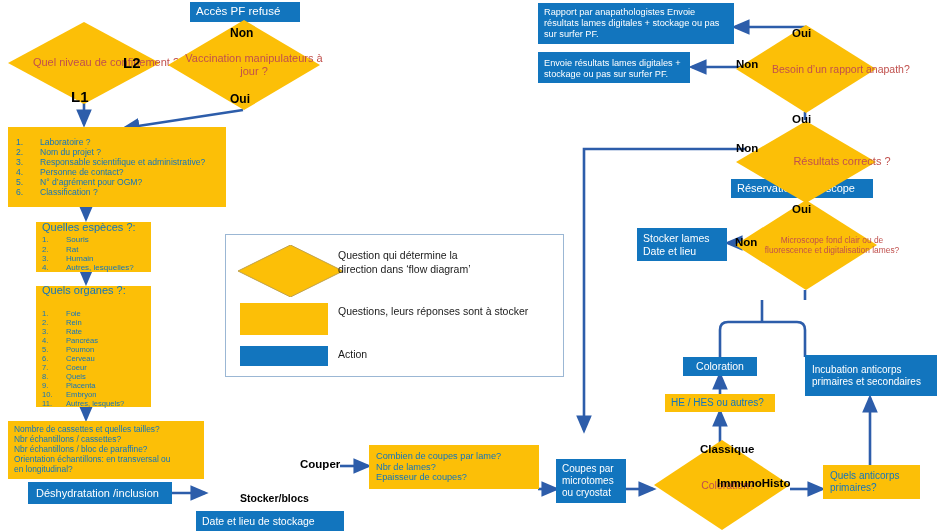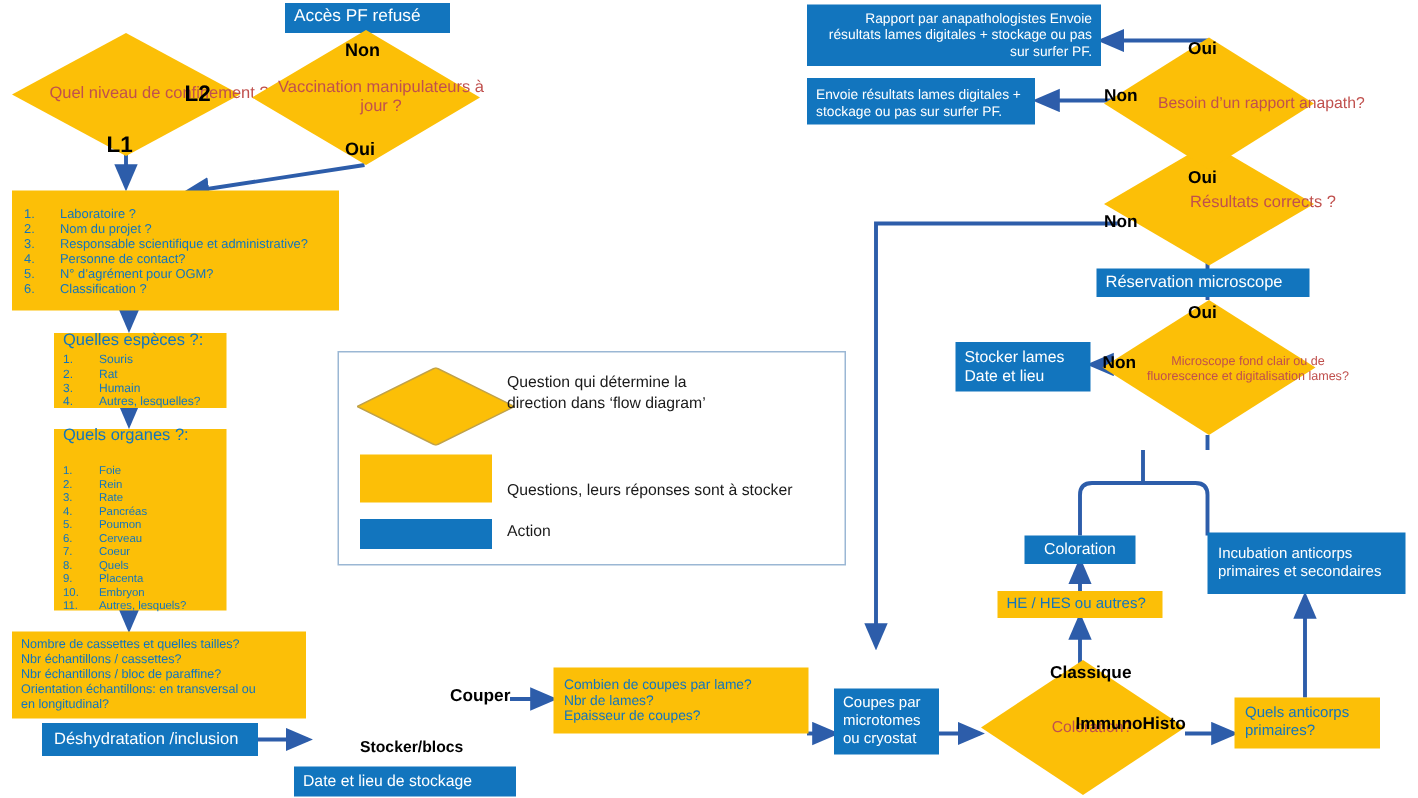--- a/index.html
+++ b/index.html
@@ -301,21 +301,21 @@
   <div class="branch" style="left:735px;top:236px;font-size:11.5px;">Non</div>
 
   <div class="node box box-blue" style="left:637px;top:228px;width:90px;height:33px;padding:2px 6px;font-size:10.5px;">
     <span class="txt">Stocker lames Date et lieu</span>
   </div>
 
   <div class="node box box-blue" style="left:731px;top:179px;width:142px;height:19px;padding:1px 6px;font-size:11px;">
     <span class="txt">Réservation microscope</span>
   </div>
 
-  <div class="diamond" style="left:736px;top:95px;width:140px;height:82px;">
+  <div class="diamond" style="left:736px;top:121px;width:140px;height:82px;">
     <svg width="140" height="82" viewBox="0 0 140 82">
         <polygon points="70,0 140,41 70,82 0,41" fill="#FCBF07"></polygon>
       </svg>
     <div class="dlabel" style="font-size:11px;padding:0 18px 0 36px;">
       <span>Résultats corrects ?</span>
     </div>
   </div>
   <div class="branch" style="left:792px;top:113px;font-size:11.5px;">Oui</div>
   <div class="branch" style="left:736px;top:142px;font-size:11.5px;">Non</div>
 
@@ -323,39 +323,39 @@
     <svg width="140" height="88" viewBox="0 0 140 88">
         <polygon points="70,0 140,44 70,88 0,44" fill="#FCBF07"></polygon>
       </svg>
     <div class="dlabel" style="font-size:10.5px;padding:0 30px 0 36px;text-align:left;justify-content:flex-start;">
       <span>Besoin d’un rapport anapath?</span>
     </div>
   </div>
   <div class="branch" style="left:792px;top:27px;font-size:11.5px;">Oui</div>
   <div class="branch" style="left:736px;top:58px;font-size:11.5px;">Non</div>
 
-  <div class="node box box-blue" style="left:538px;top:3px;width:196px;height:41px;padding:3px 6px;font-size:9.2px;text-align:right;">
+  <div class="node box box-blue" style="left:538px;top:3px;width:196px;height:41px;padding:3px 6px;font-size:9.2px;">
     <span class="txt">Rapport par anapathologistes Envoie résultats lames digitales + stockage ou pas sur surfer PF.</span>
   </div>
 
   <div class="node box box-blue" style="left:538px;top:52px;width:152px;height:31px;padding:3px 6px;font-size:9.2px;align-items:flex-end;">
     <span class="txt">Envoie résultats lames digitales + stockage ou pas sur surfer PF.</span>
   </div>
 
   <div id="legend" style="left:225px;top:234px;width:337px;height:141px;">
     <svg style="position:absolute;left:12px;top:10px;" width="105" height="52" viewBox="0 0 105 52">
       <polygon points="52.5,0 105,26 52.5,52 0,26" fill="#FCBF07" stroke="#BFA14A" stroke-width="1"></polygon>
     </svg>
     <div class="lg-text" style="left:112px;top:14px;width:215px;font-size:10.5px;">
       <div>Question qui détermine la</div>
       <div>direction dans ‘flow diagram’</div>
     </div>
 
     <div class="lg-rect" style="left:14px;top:68px;width:88px;height:32px;background:#FCBF07;"></div>
-    <div class="lg-text" style="left:112px;top:70px;width:222px;font-size:10.5px;margin-top:16px;">
+    <div class="lg-text" style="left:112px;top:70px;width:222px;font-size:10.5px;">
       <div>Questions, leurs réponses sont à stocker</div>
     </div>
 
     <div class="lg-rect" style="left:14px;top:111px;width:88px;height:20px;background:#1275BE;"></div>
     <div class="lg-text" style="left:112px;top:113px;font-size:10.5px;">Action</div>
   </div>
 
 </div>
 
 </body></html>

